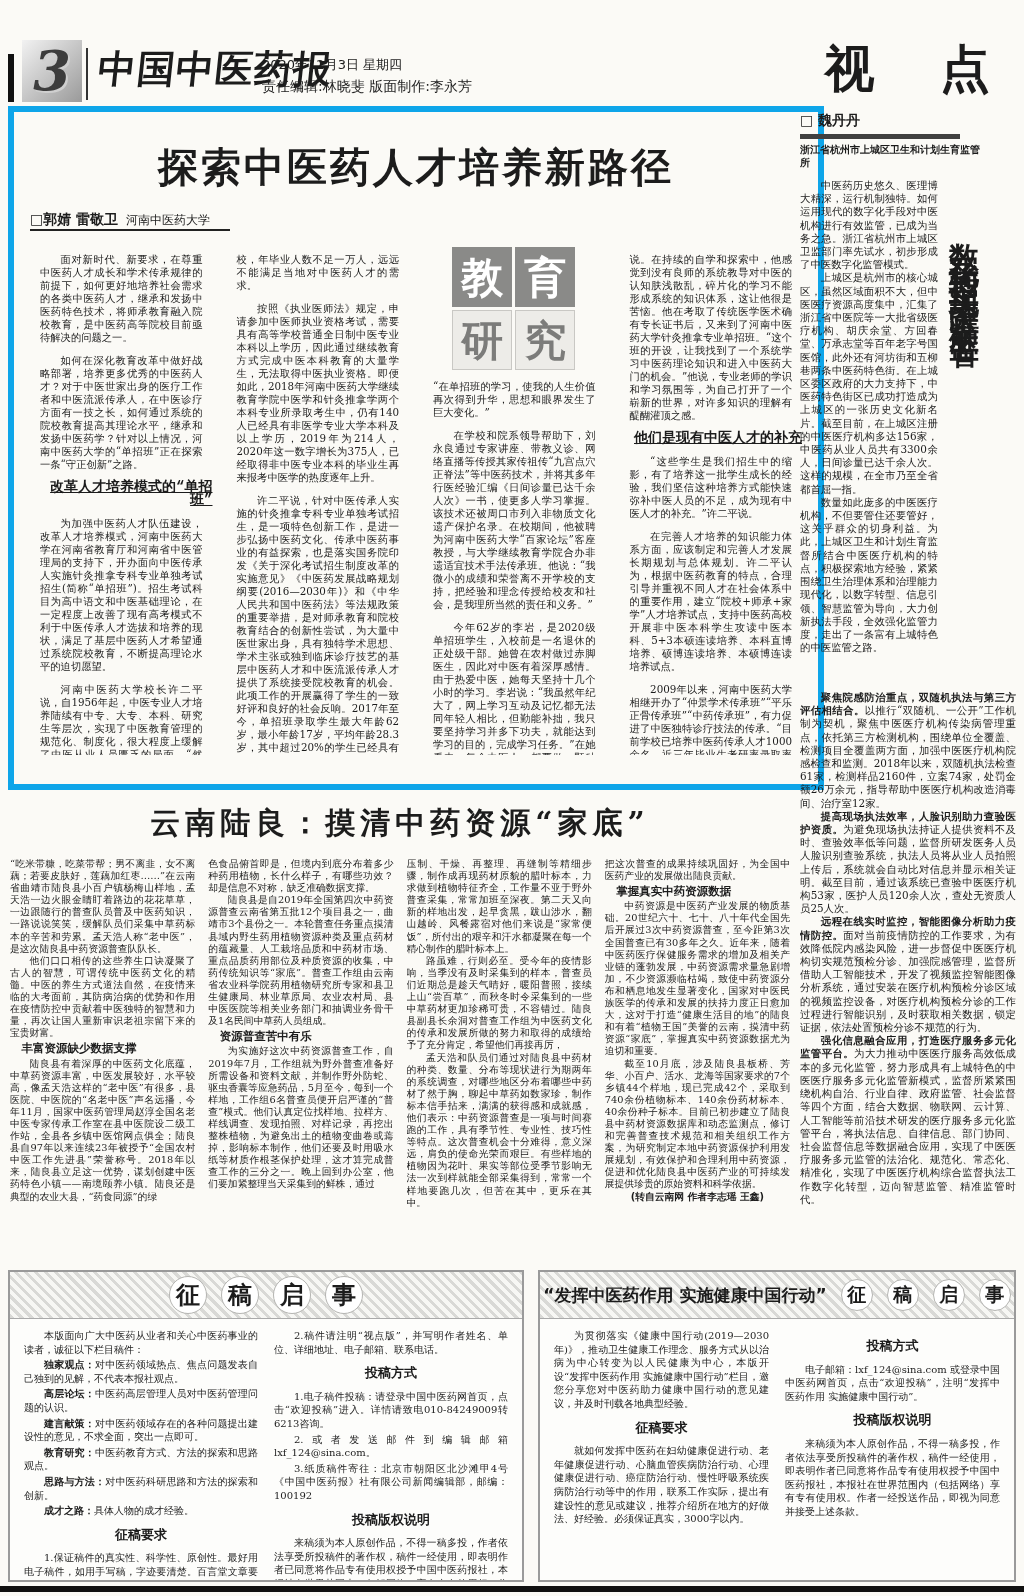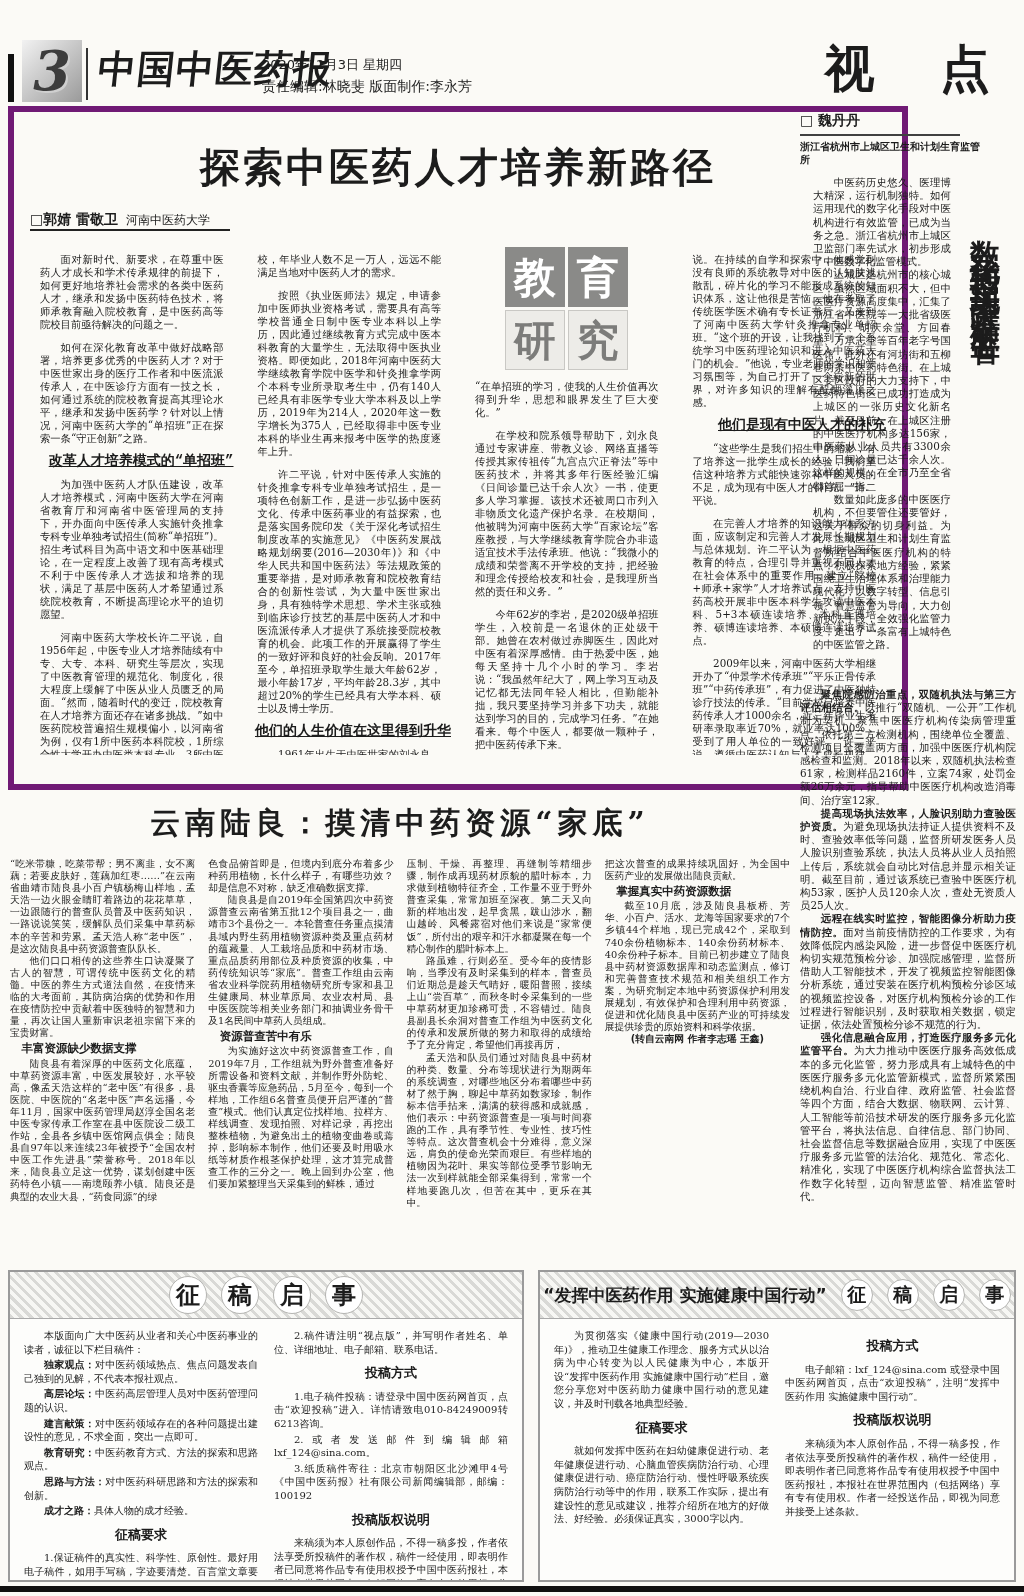--- a/index.html
+++ b/index.html
@@ -9,39 +9,39 @@
   .hdr{position:absolute;left:0;top:0;width:1024px;height:104px;}
   .hdr-tick{position:absolute;left:8px;top:54px;width:6px;height:48px;background:#111;}
   .pageno-box{position:absolute;left:22px;top:40px;width:60px;height:62px;background:linear-gradient(135deg,#f2f2f2,#9a9a9a);display:flex;align-items:center;justify-content:center;}
   .pageno{font-family:"DejaVu Serif",serif;font-style:italic;font-weight:bold;font-size:54px;color:#3c3c3c;text-shadow:2px 2px 0 #cfcfcf;}
   .hdr-div{position:absolute;left:86px;top:48px;width:2px;height:52px;background:#333;}
   .masthead{position:absolute;left:98px;top:44px;font-size:38px;font-weight:bold;letter-spacing:1px;transform:skewX(-6deg);font-family:"DejaVu Serif",serif;}
   .hdr-date{position:absolute;left:262px;top:56px;font-size:13px;font-family:"DejaVu Sans",sans-serif;}
   .hdr-ed{position:absolute;left:262px;top:78px;font-size:14px;color:#222;font-family:"DejaVu Sans",sans-serif;}
   .section{position:absolute;right:10px;top:36px;font-size:50px;font-weight:bold;letter-spacing:24px;font-family:"DejaVu Serif",serif;}
   
-  .redbox{position:absolute;left:8px;top:106px;width:900px;height:684px;border:6px solid #701a75;box-sizing:border-box;padding:6px 16px 10px;background:#fbfaf6;}
+  .redbox{position:absolute;left:8px;top:106px;width:816px;height:684px;border:6px solid #0ea5e9;box-sizing:border-box;padding:6px 16px 10px;background:#fbfaf6;}
   .m-title{margin:22px 0 16px;text-align:center;font-family:"DejaVu Sans",sans-serif;font-weight:bold;font-size:40px;letter-spacing:3px;}
   .m-byline{width:200px;border-bottom:2px solid #222;font-size:12px;white-space:nowrap;}
   .m-byline b{font-size:14px;margin-right:8px;font-family:"DejaVu Sans",sans-serif;}
   .m-cols{display:flex;gap:14px;margin-top:12px;height:512px;overflow:hidden;}
   .m-col{flex:1;font-size:10.3px;line-height:13px;text-align:justify;overflow:hidden;}
   .m-col p{margin:10px;text-indent:2em;}
   .m-col p.noind{text-indent:0;}
   .subhead{font-family:Liberation Mono, monospace;font-weight:bold;font-size:14px;text-align:right;text-decoration:underline;margin:9px 0;text-indent:0!important;}
   
   .stamp{width:124px;margin:4px auto 10px;display:grid;grid-template-columns:60px 60px;grid-gap:3px;}
   .stamp div{width:60px;height:60px;display:flex;align-items:center;justify-content:center;font-size:42px;font-weight:bold;font-family:"DejaVu Serif",serif;}
   .st-dark{background:#8a8a88;color:#fff;}
   .st-lite{background:#edece8;color:#7c7c7a;border:1px solid #c9c8c4;box-sizing:border-box;}
   
   .rcol{position:absolute;left:800px;top:112px;width:216px;height:1154px;overflow:hidden;}
-  .r-author{font-family:"DejaVu Sans",sans-serif;font-weight:bold;font-size:14px;border-bottom:2px solid #404040;padding-bottom:4px;width:160px;}
+  .r-author{font-family:"DejaVu Sans",sans-serif;font-weight:bold;font-size:14px;border-bottom:5px solid #404040;padding-bottom:4px;width:160px;}
   .r-affil{font-size:10px;font-family:"DejaVu Sans",sans-serif;font-weight:bold;margin:4px 0 10px;width:180px;line-height:13px;}
-  .r-flex{display:flex;gap:16px;justify-content:center;}
+  .r-flex{display:flex;gap:8px;}
   .r-narrow{width:138px;font-size:10.4px;line-height:13.2px;text-align:justify;}
   .r-narrow p,.r-full p{margin:0;text-indent:2em;}
   .r-vtitle{writing-mode:vertical-rl;font-family:"DejaVu Serif",serif;font-weight:bold;font-size:30px;line-height:36px;letter-spacing:8px;height:470px;margin-top:40px;}
   .r-full{font-size:10.4px;line-height:13.2px;text-align:justify;margin-top:2px;}
   .r-full b{font-family:Liberation Serif, serif;}
   
   .mid{position:absolute;left:10px;top:795px;width:780px;height:468px;overflow:hidden;}
   .mid-title{text-align:center;font-weight:bold;font-size:30px;letter-spacing:5px;margin:8px 0 14px;font-family:"DejaVu Serif",serif;}
   .mid-cols{display:flex;gap:13px;height:400px;overflow:hidden;}
   .mid-col{flex:1;font-size:9.8px;line-height:12.1px;text-align:justify;overflow:hidden;}
@@ -160,20 +160,21 @@
         <p>为实施好这次中药资源普查工作，自2019年7月，工作组就为野外普查准备好所需设备和资料文献，并制作野外防蛇、驱虫香囊等应急药品，5月至今，每到一个样地，工作组6名普查员便开启严谨的“普查”模式。他们认真定位找样地、拉样方、样线调查、发现拍照、对样记录，再挖出整株植物，为避免出土的植物变曲卷或蔫掉，影响标本制作，他们还要及时用吸水纸等材质作根茎保护处理，这才算完成普查工作的三分之一。晚上回到办公室，他们要加紧整理当天采集到的鲜株，通过</p>
       </div>
       <div class="mid-col">
         <p class="noind">压制、干燥、再整理、再缝制等精细步骤，制作成再现药材原貌的腊叶标本，力求做到植物特征齐全，工作量不亚于野外普查采集，常常加班至深夜。第二天又向新的样地出发，起早贪黑，跋山涉水，翻山越岭、风餐露宿对他们来说是“家常便饭”，所付出的艰辛和汗水都凝聚在每一个精心制作的腊叶标本上。</p>
         <p>路虽难，行则必至。受今年的疫情影响，当季没有及时采集到的样本，普查员们近期总是趁天气晴好，暖阳普照，接续上山“尝百草”，而秋冬时令采集到的一些中草药材更加珍稀可贵，不容错过。陆良县副县长余洞对普查工作组为中医药文化的传承和发展所做的努力和取得的成绩给予了充分肯定，希望他们再接再厉，</p>
         <p>孟天浩和队员们通过对陆良县中药材的种类、数量、分布等现状进行为期两年的系统调查，对哪些地区分布着哪些中药材了然于胸，聊起中草药如数家珍，制作标本信手拈来，满满的获得感和成就感，他们表示：中药资源普查是一项与时间赛跑的工作，具有季节性、专业性、技巧性等特点。这次普查机会十分难得，意义深远，肩负的使命光荣而艰巨。有些样地的植物因为花叶、果实等部位受季节影响无法一次到样就能全部采集得到，常常一个样地要跑几次，但苦在其中，更乐在其中。</p>
       </div>
       <div class="mid-col">
         <p class="noind">把这次普查的成果持续巩固好，为全国中医药产业的发展做出陆良贡献。</p>
         <div class="mid-sub">掌握真实中药资源数据</div>
+        <p>中药资源是中医药产业发展的物质基础。20世纪六十、七十、八十年代全国先后开展过3次中药资源普查，至今距第3次全国普查已有30多年之久。近年来，随着中医药医疗保健服务需求的增加及相关产业链的蓬勃发展，中药资源需求量急剧增加，不少资源濒临枯竭，致使中药资源分布和栖息地发生显著变化，国家对中医民族医学的传承和发展的扶持力度正日愈加大，这对于打造“健康生活目的地”的陆良和有着“植物王国”美誉的云南，摸清中药资源“家底”，掌握真实中药资源数据尤为迫切和重要。</p>
         <p>截至10月底，涉及陆良县板桥、芳华、小百户、活水、龙海等国家要求的7个乡镇44个样地，现已完成42个，采取到740余份植物标本、140余份药材标本、40余份种子标本。目前已初步建立了陆良县中药材资源数据库和动态监测点，修订和完善普查技术规范和相关组织工作方案，为研究制定本地中药资源保护利用发展规划，有效保护和合理利用中药资源，促进和优化陆良县中医药产业的可持续发展提供珍贵的原始资料和科学依据。</p>
         <p class="mid-credit">(转自云南网 作者李志瑶 王鑫)</p>
       </div>
     </div>
   </div>
 
   <div class="boxes">
 
     <div class="cbox boxL">
       <div class="hatch">

